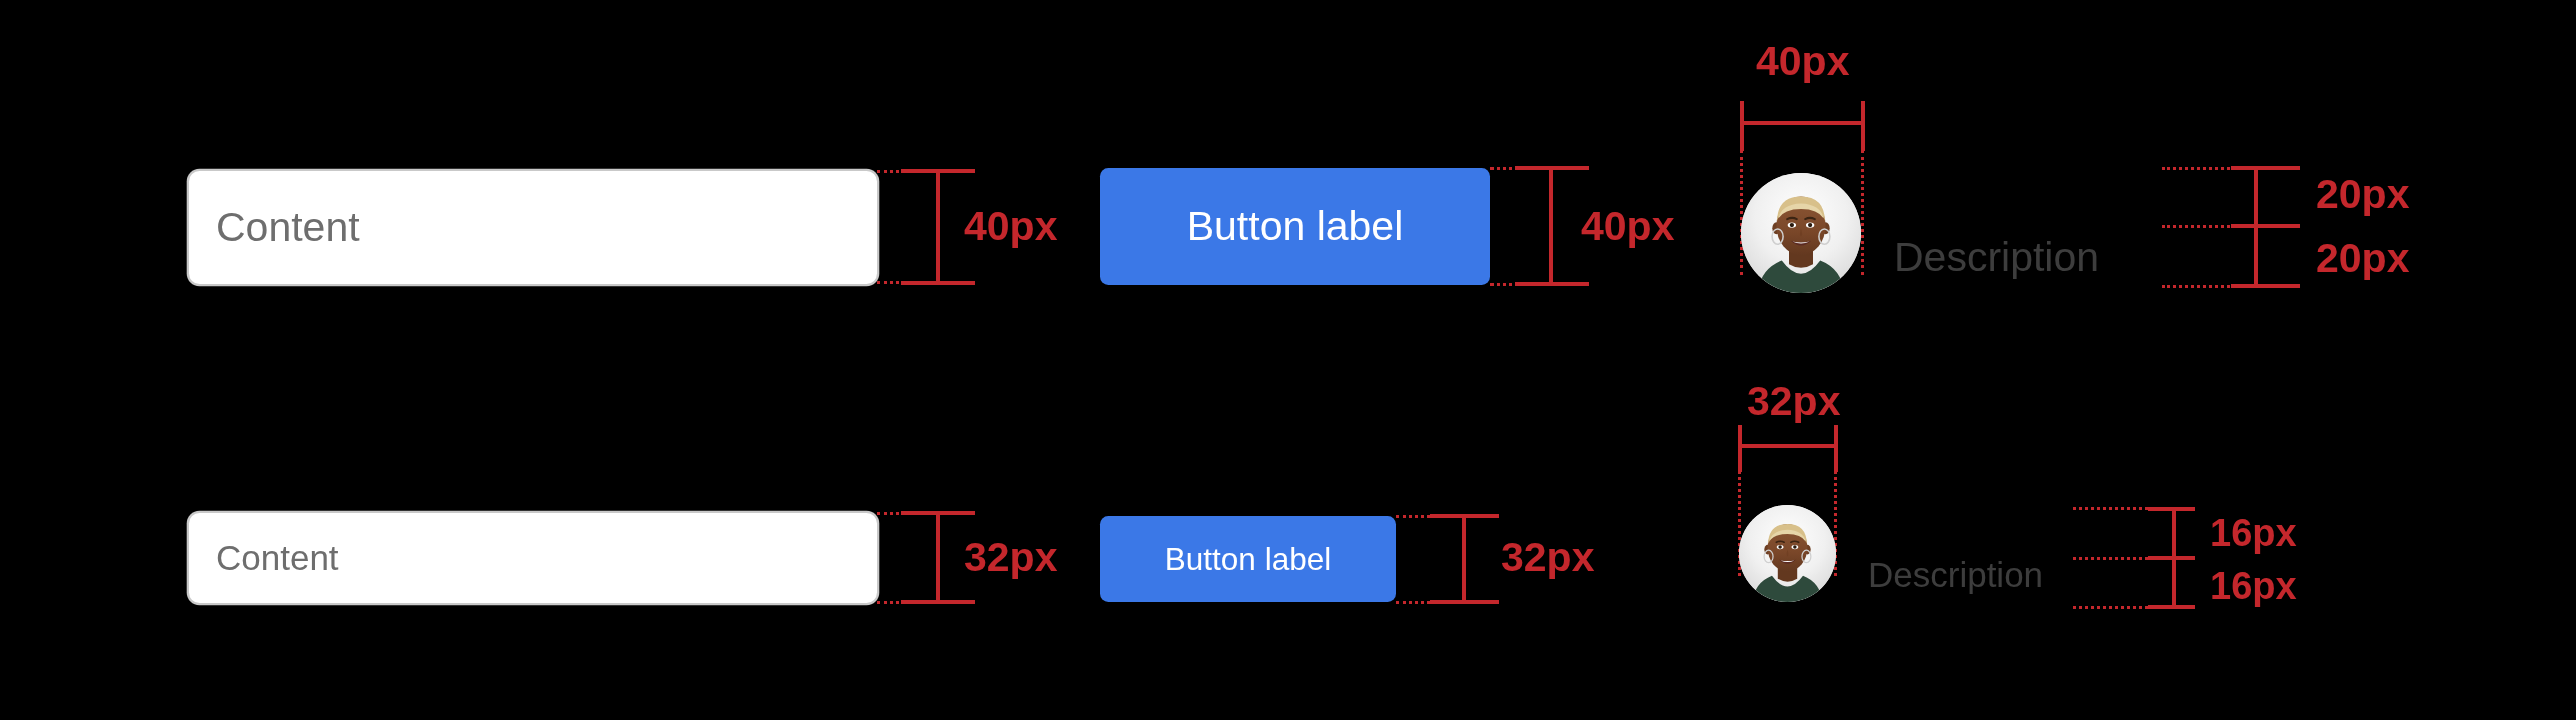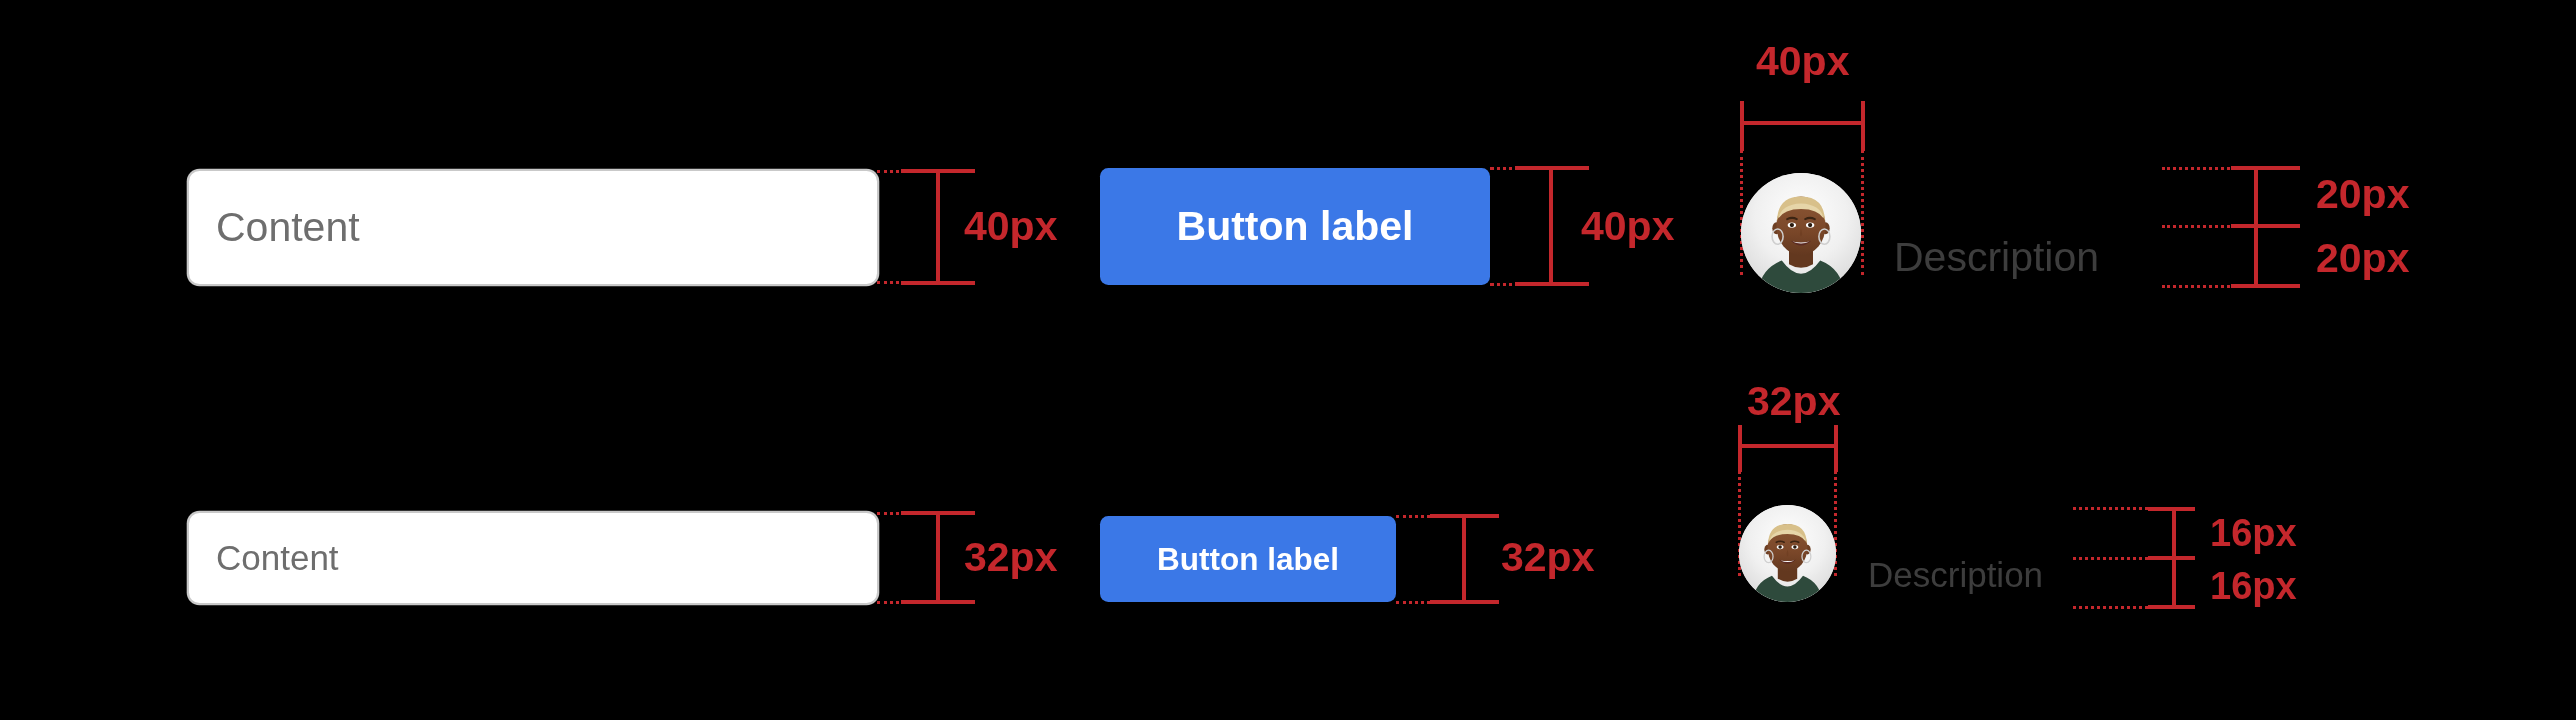--- a/index.html
+++ b/index.html
@@ -43,21 +43,21 @@
     border-radius: 8.3px;
     display: flex;
     align-items: center;
     justify-content: center;
     border: none;
     cursor: pointer;
   }
   .btn-text {
     color: #ffffff;
     white-space: nowrap;
-    font-weight: 700;
+    font-weight: 400;
   }
 
   
   .avatar {
     position: absolute;
     border-radius: 50%;
     overflow: hidden;
     background: radial-gradient(circle at 50% 38%, #ffffff 0%, #f2f2f2 45%, #dcdcdc 82%, #d2d2d2 100%);
   }
   .av-svg { display:block; width:100%; height:100%; }

